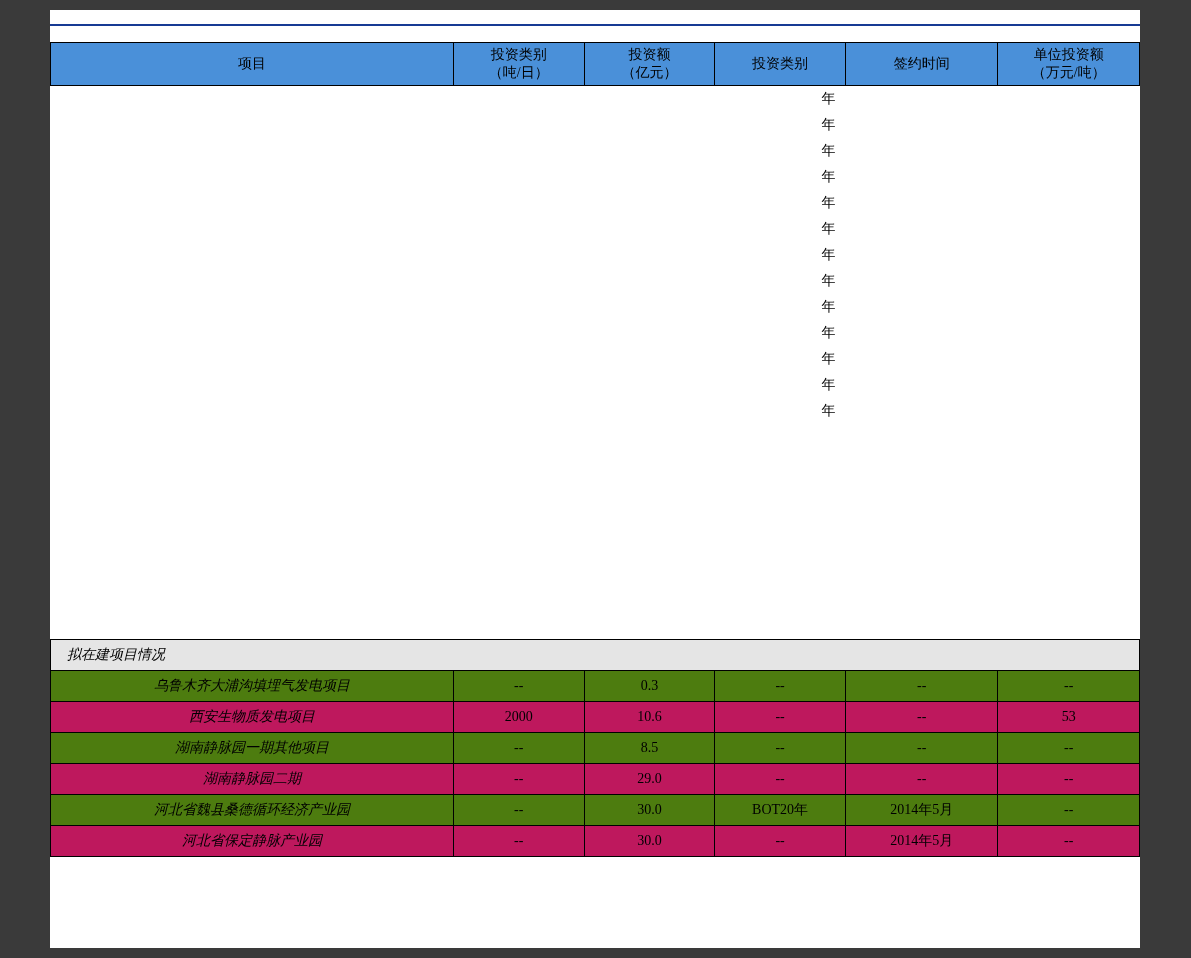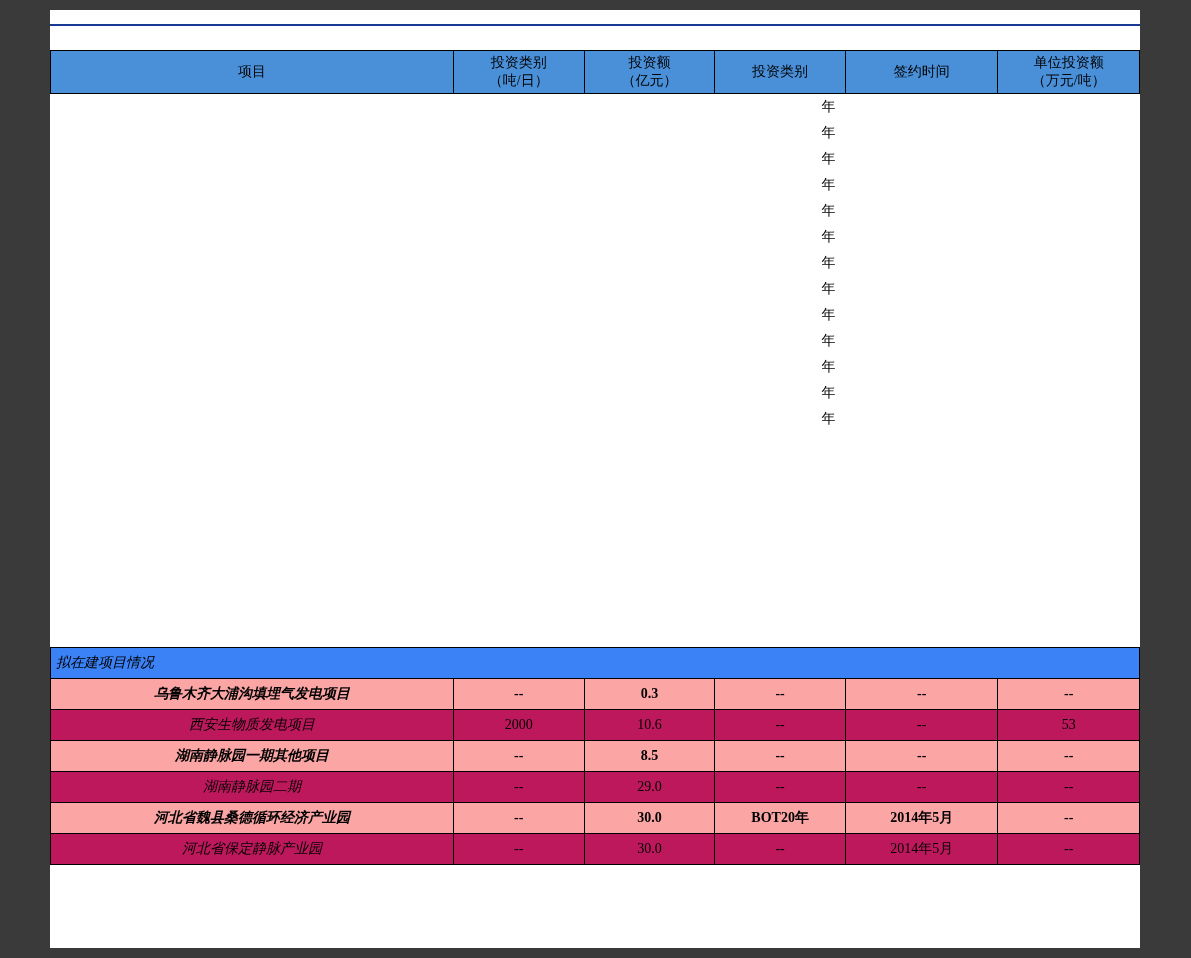--- a/index.html
+++ b/index.html
@@ -43,30 +43,30 @@
       font-weight: normal;
     }
     .col1 { width: 37%; }
     .col2 { width: 12%; }
     .col3 { width: 12%; }
     .col4 { width: 12%; }
     .col5 { width: 14%; }
     .col6 { width: 13%; }
     .nian { background: #fff; }
     .subheader td {
-      background: #3b82f6;
+      background: #e5e5e5;
       text-align: left;
       font-style: italic;
-      padding-left: 5px;
-    }
-    .alt td { background: #fca5a5; font-weight: bold; }
+      padding-left: 16px;
+    }
+    .alt td { background: #4d7c0f; }
     .plain td { background: #be185d; }
     .proj { font-style: italic; text-align: center; }
     .top-section {
-      margin-top: 24px;
+      margin-top: 16px;
     }
     .middle-gap {
       height: 215px;
     }
     .obscured-row td {
       border: none;
       height: 20px;
       font-size: 14px;
       color: #000;
     }

